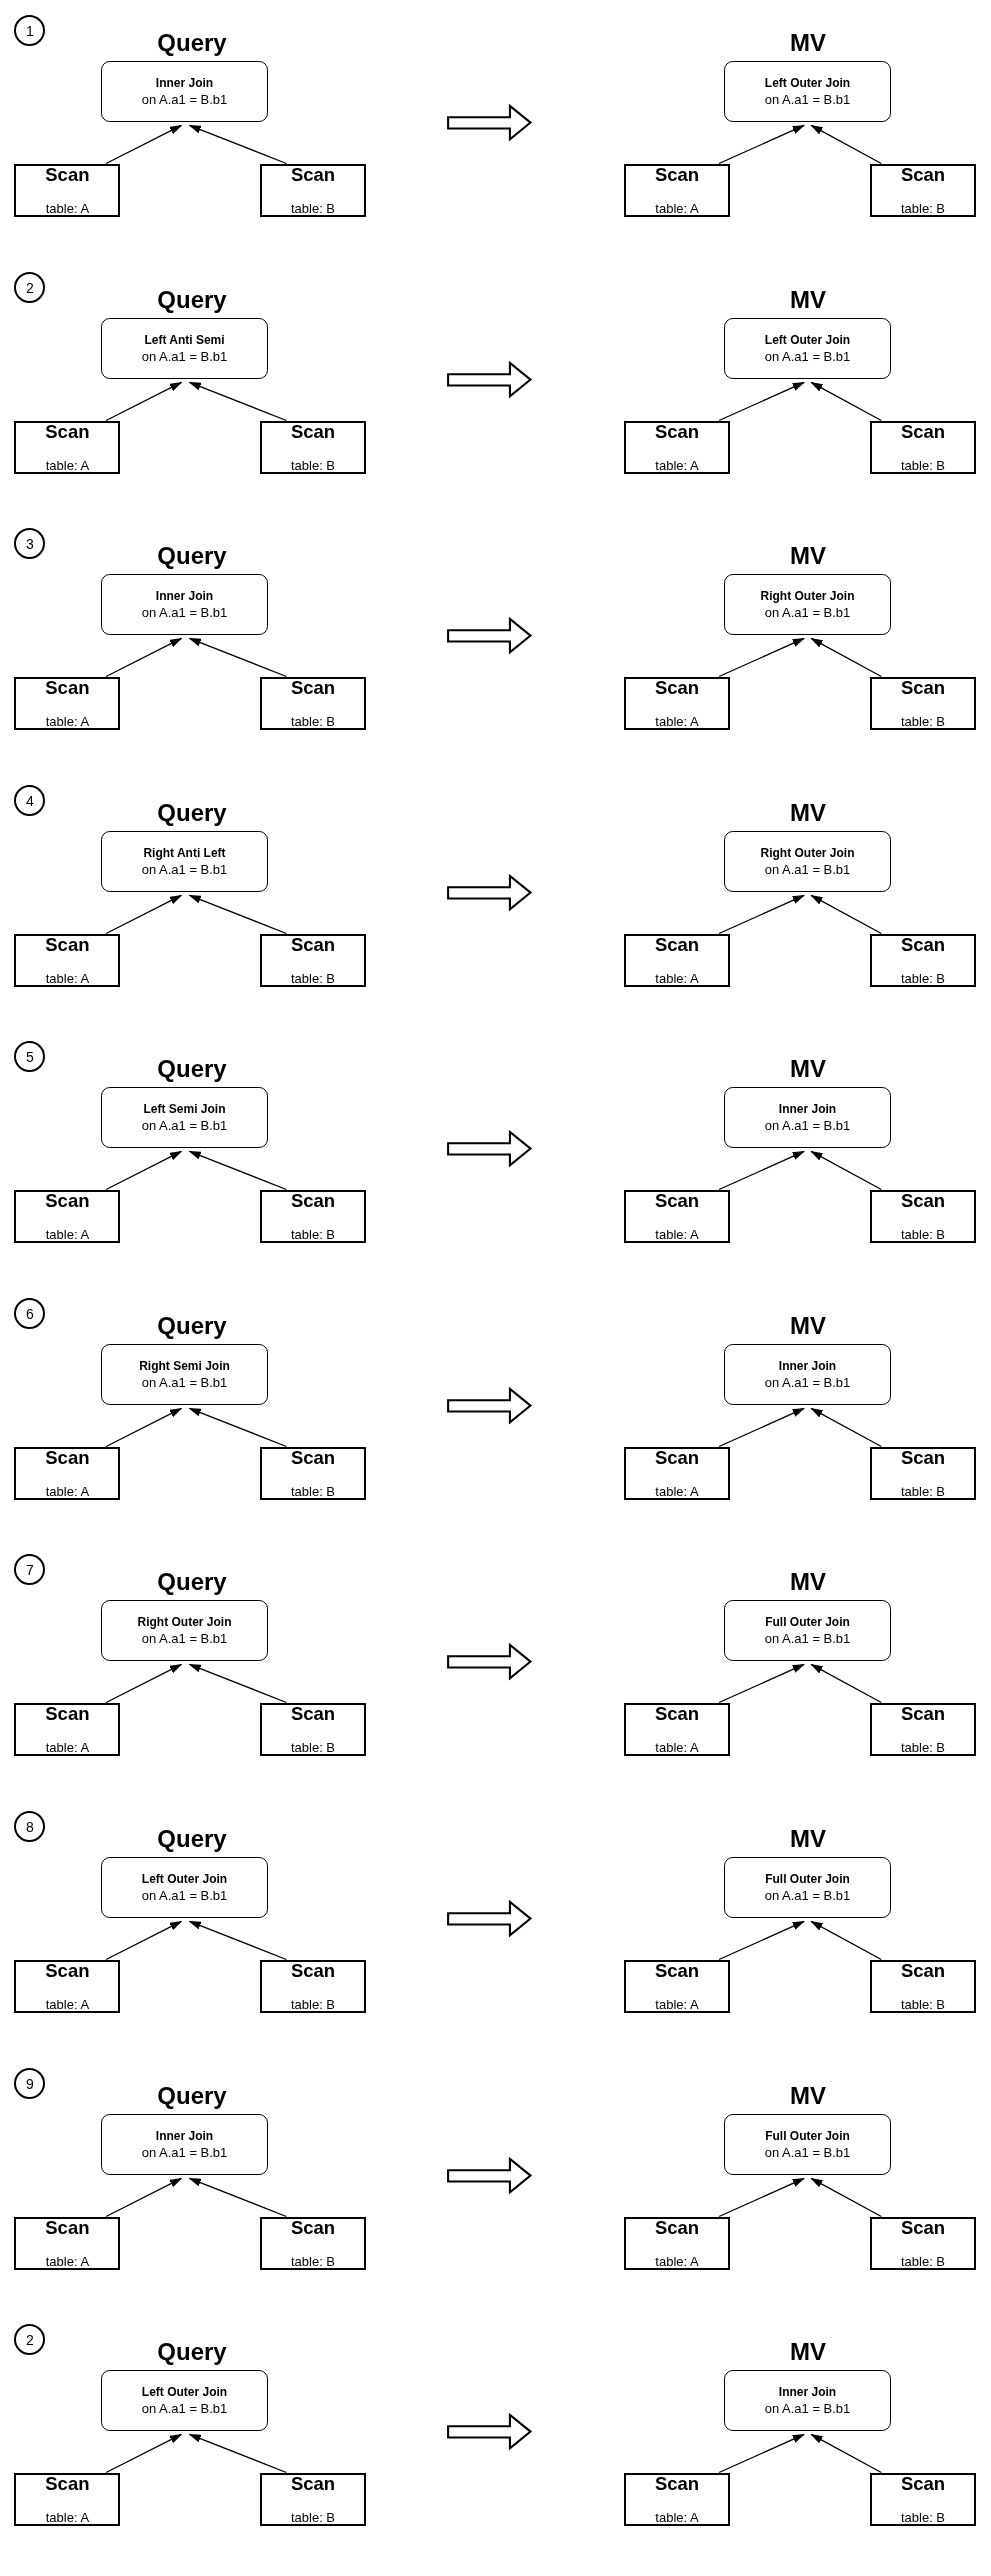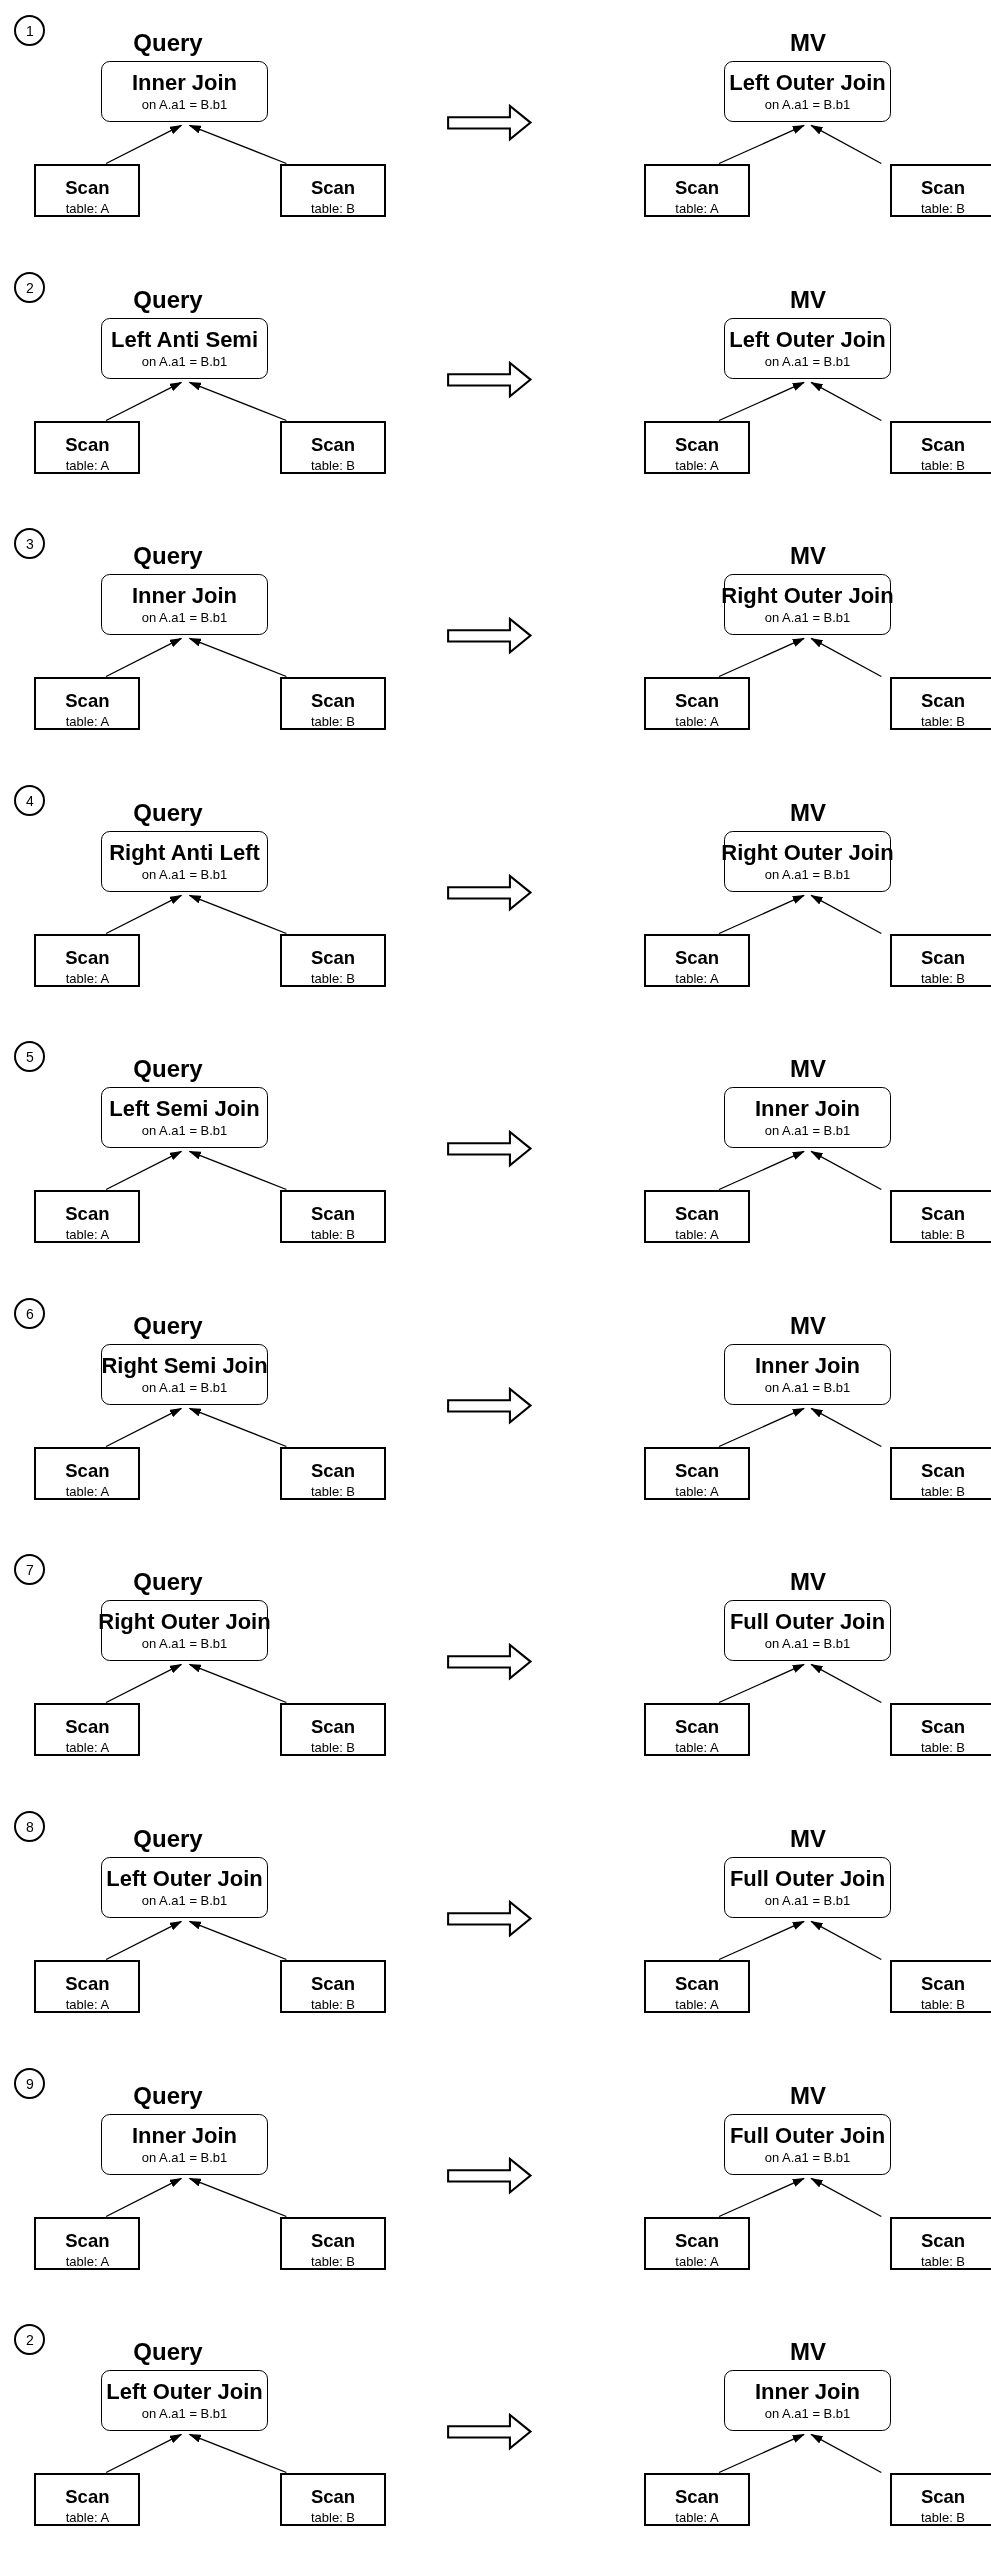--- a/index.html
+++ b/index.html
@@ -11,35 +11,35 @@
   .badge{
     position:absolute;left:14.4px;top:15px;width:27px;height:27px;
     border:2.6px solid #000;border-radius:50%;background:#fff;
     display:flex;align-items:center;justify-content:center;
     font-size:14px;line-height:1;
   }
   .tree-heading{
     position:absolute;top:31px;width:258px;margin-left:-129px;text-align:center;
     font-weight:bold;font-size:24px;line-height:1;white-space:nowrap;
   }
-  .query-heading{left:168px;}
+  .query-heading{left:192px;}
   .mv-heading{left:808px;}
   .join-box{
     position:absolute;top:61px;width:167px;height:61px;box-sizing:border-box;
     border:1.5px solid #000;border-radius:8.8px;background:#fff;
     display:flex;flex-direction:column;align-items:center;justify-content:center;gap:3.1px;
   }
   .query-join{left:101px;}
   .mv-join{left:724px;}
-  .join-title{font-weight:bold;font-size:22px;line-height:1;white-space:nowrap;}
+  .join-title{font-weight:bold;font-size:12px;line-height:1;white-space:nowrap;}
   .join-sub{font-size:13px;line-height:1;white-space:nowrap;}
   .scan-box{
     position:absolute;top:164px;width:106px;height:53px;box-sizing:border-box;
     border:2.1px solid #000;background:#fff;
-    display:flex;flex-direction:column;align-items:center;justify-content:flex-end;gap:4.6px;margin-left:20px;
+    display:flex;flex-direction:column;align-items:center;justify-content:space-between;gap:4.6px;
   }
   .q-scan-a{left:14.4px;}
   .q-scan-b{left:260px;}
   .mv-scan-a{left:624px;}
   .mv-scan-b{left:870px;}
   .scan-title{font-weight:bold;font-size:18.5px;line-height:1;}
   .scan-sub{font-size:13px;line-height:1;white-space:nowrap;}
   .edges,.block-arrow{position:absolute;left:0;top:0;}
   .edge-line{stroke:#000;stroke-width:2.5;fill:none;}
   .arrow-shape{fill:#fff;stroke:#000;stroke-width:4;stroke-linejoin:miter;}

